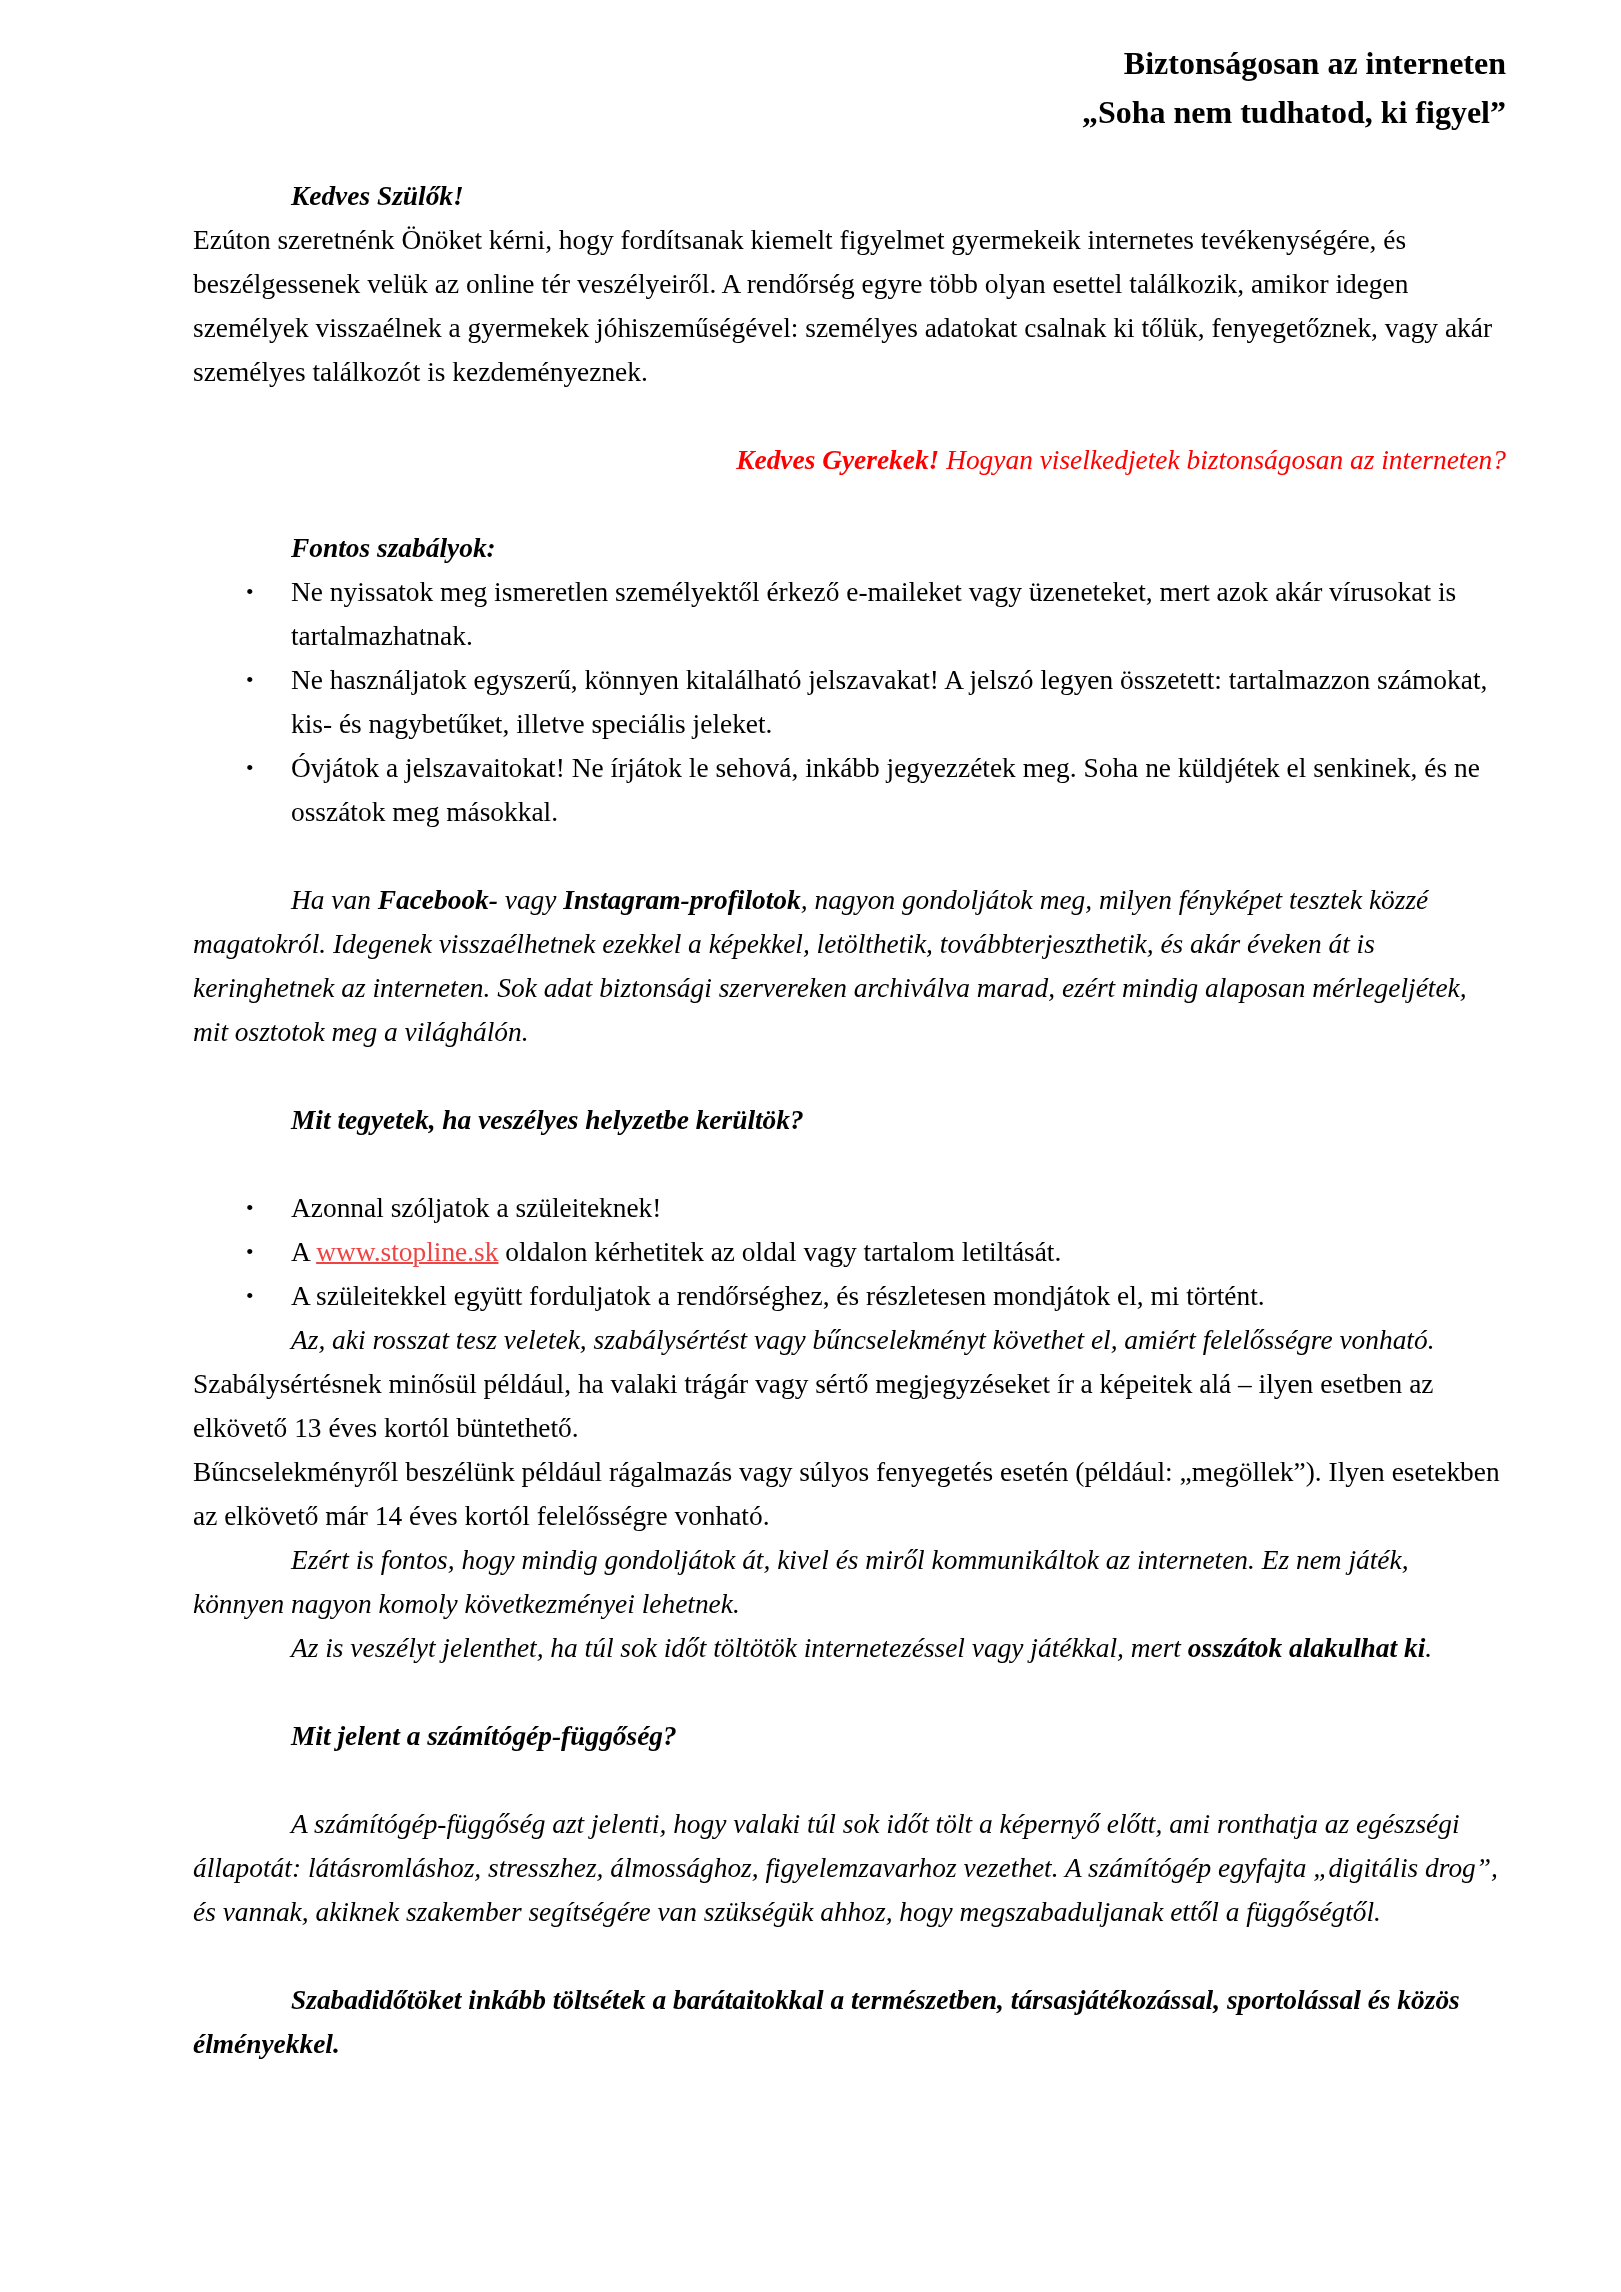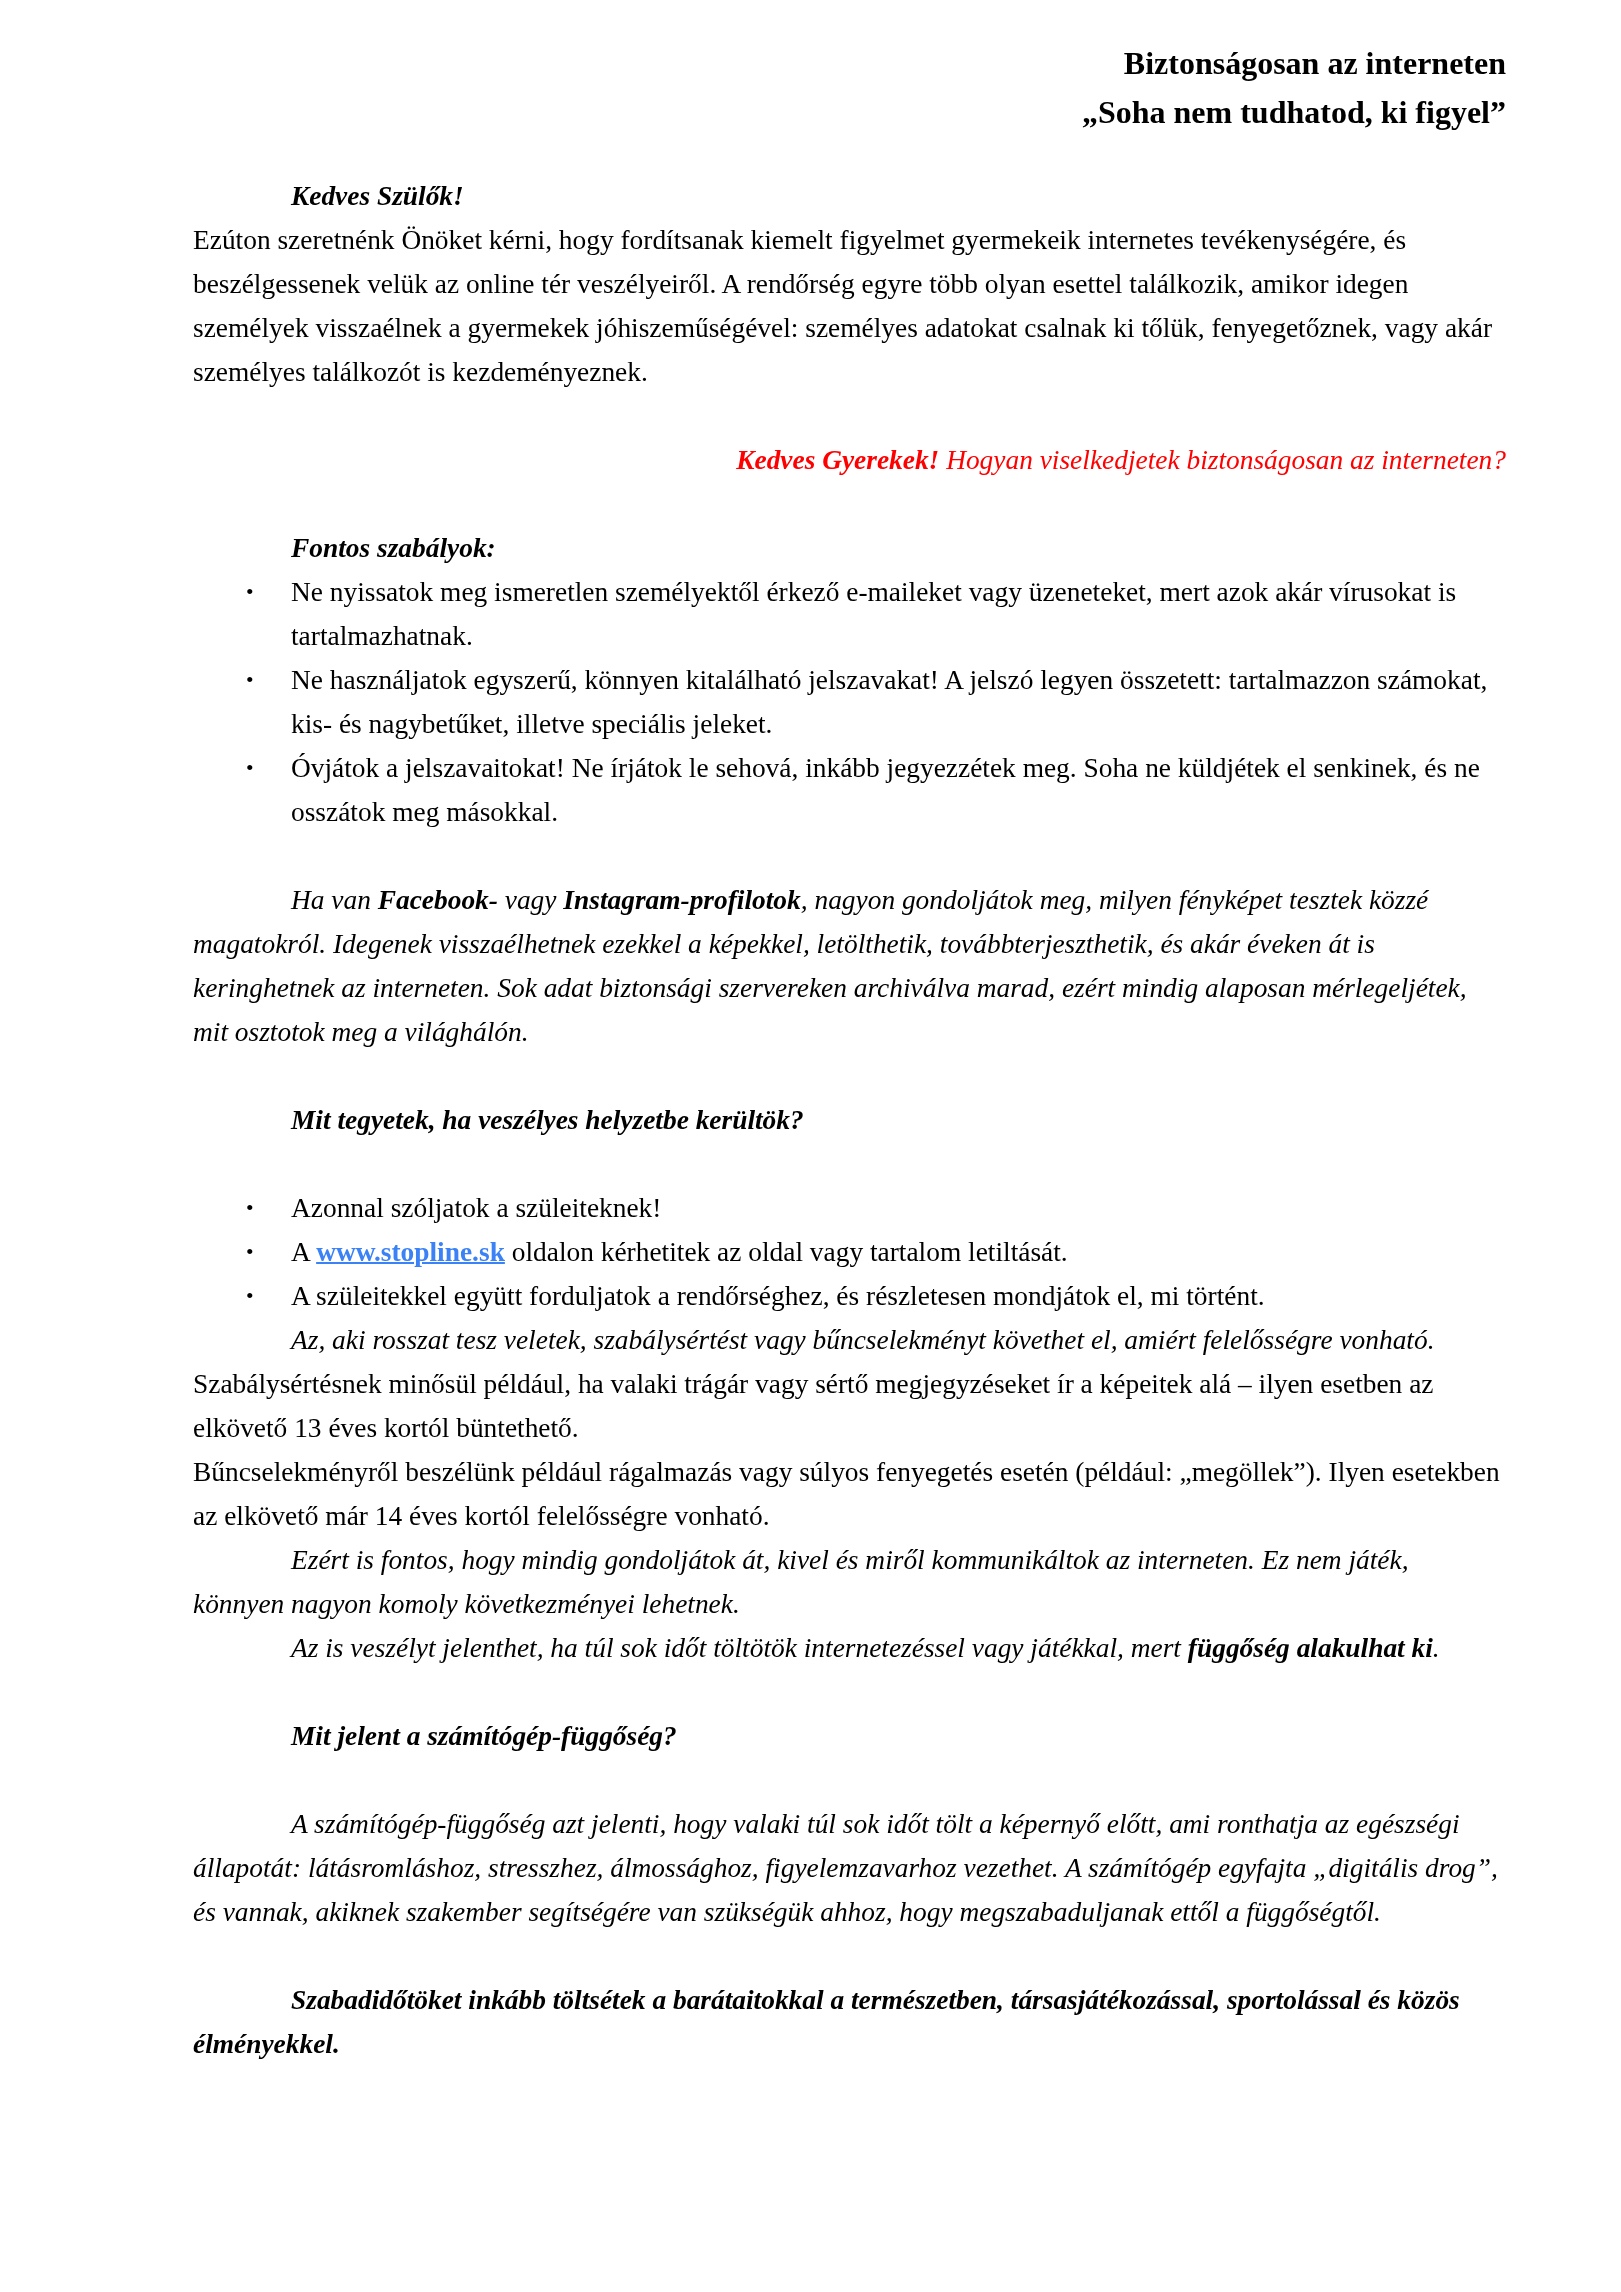--- a/index.html
+++ b/index.html
@@ -8,21 +8,21 @@
   .page { position: absolute; left: 193px; top: 39px; width: 1313px; }
   .title { text-align: right; font-weight: bold; font-size: 32px; line-height: 49px; margin: 0; }
   .p { font-size: 27.4px; line-height: 44px; margin: 0; }
   .indent { text-indent: 98px; font-style: italic; }
   .gap { height: 44px; }
   .red { color: #ff0000; text-align: right; }
   b { font-weight: bold; }
   ul.bullets { list-style: none; margin: 0; padding: 0; }
   ul.bullets li { position: relative; padding-left: 98px; font-size: 27.4px; line-height: 44px; }
   ul.bullets li .dot { position: absolute; left: 53px; top: 0; font-size: 21.6px; }
-  a.link { color: #3b82f6; font-weight: bold; text-decoration: underline; text-decoration-thickness: 2px; margin-top: 14px; }
+  a.link { color: #ef4444; font-weight: normal; text-decoration: underline; text-decoration-thickness: 2px; margin-top: 14px; }
 </style>
 </head>
 <body>
 
 <div class="page">
   <h1 class="title">
     <div>Biztonságosan az interneten</div>
     <div>„Soha nem tudhatod, ki figyel”</div>
   </h1>
 
@@ -57,21 +57,21 @@
   <ul class="bullets">
     <li><span class="dot">•</span><span>Azonnal szóljatok a szüleiteknek!</span></li>
     <li><span class="dot">•</span><span>A </span><a class="link" href="#">www.stopline.sk</a><span> oldalon kérhetitek az oldal vagy tartalom letiltását.</span></li>
     <li><span class="dot">•</span><span>A szüleitekkel együtt forduljatok a rendőrséghez, és részletesen mondjátok el, mi történt.</span></li>
   </ul>
 
   <p class="p indent">Az, aki rosszat tesz veletek, szabálysértést vagy bűncselekményt követhet el, amiért felelősségre vonható.</p>
   <p class="p">Szabálysértésnek minősül például, ha valaki trágár vagy sértő megjegyzéseket ír a képeitek alá – ilyen esetben az elkövető 13 éves kortól büntethető.</p>
   <p class="p">Bűncselekményről beszélünk például rágalmazás vagy súlyos fenyegetés esetén (például: „megöllek”). Ilyen esetekben az elkövető már 14 éves kortól felelősségre vonható.</p>
   <p class="p indent">Ezért is fontos, hogy mindig gondoljátok át, kivel és miről kommunikáltok az interneten. Ez nem játék, könnyen nagyon komoly következményei lehetnek.</p>
-  <p class="p indent"><span>Az is veszélyt jelenthet, ha túl sok időt töltötök internetezéssel vagy játékkal, mert </span><b>függőség alakulhat ki</b><span>.</span></p>
+  <p class="p indent"><span>Az is veszélyt jelenthet, ha túl sok időt töltötök internetezéssel vagy játékkal, mert </span><b>osszátok alakulhat ki</b><span>.</span></p>
 
   <div class="gap"></div>
 
   <p class="p indent"><b>Mit jelent a számítógép-függőség?</b></p>
 
   <div class="gap"></div>
 
   <p class="p indent">A számítógép-függőség azt jelenti, hogy valaki túl sok időt tölt a képernyő előtt, ami ronthatja az egészségi állapotát: látásromláshoz, stresszhez, álmossághoz, figyelemzavarhoz vezethet. A számítógép egyfajta „digitális drog”, és vannak, akiknek szakember segítségére van szükségük ahhoz, hogy megszabaduljanak ettől a függőségtől.</p>
 
   <div class="gap"></div>

